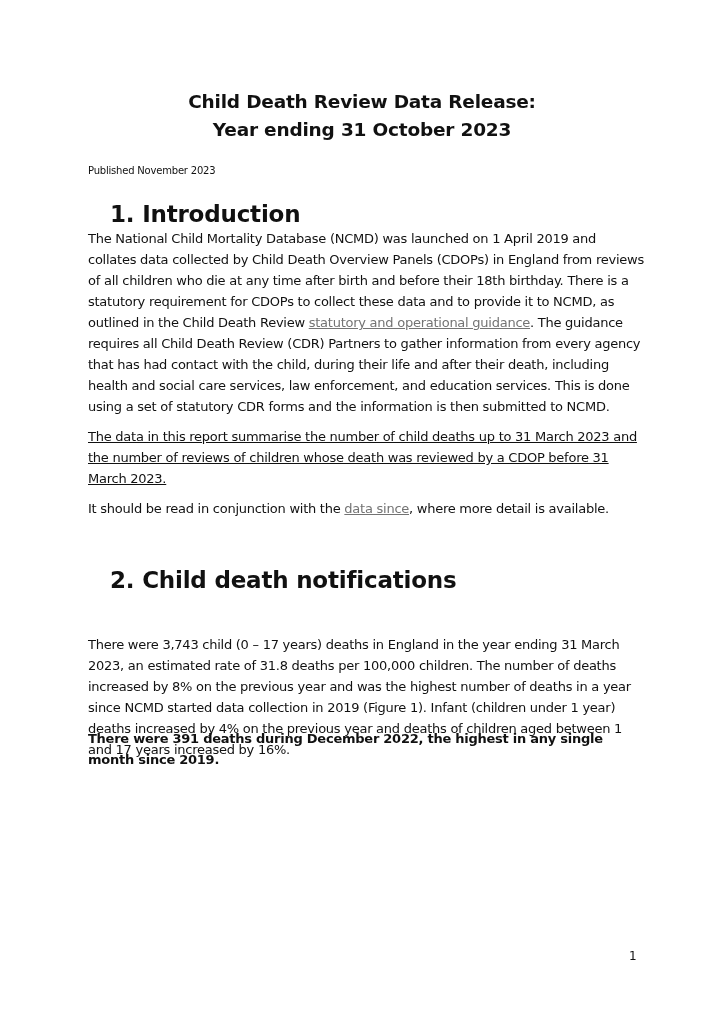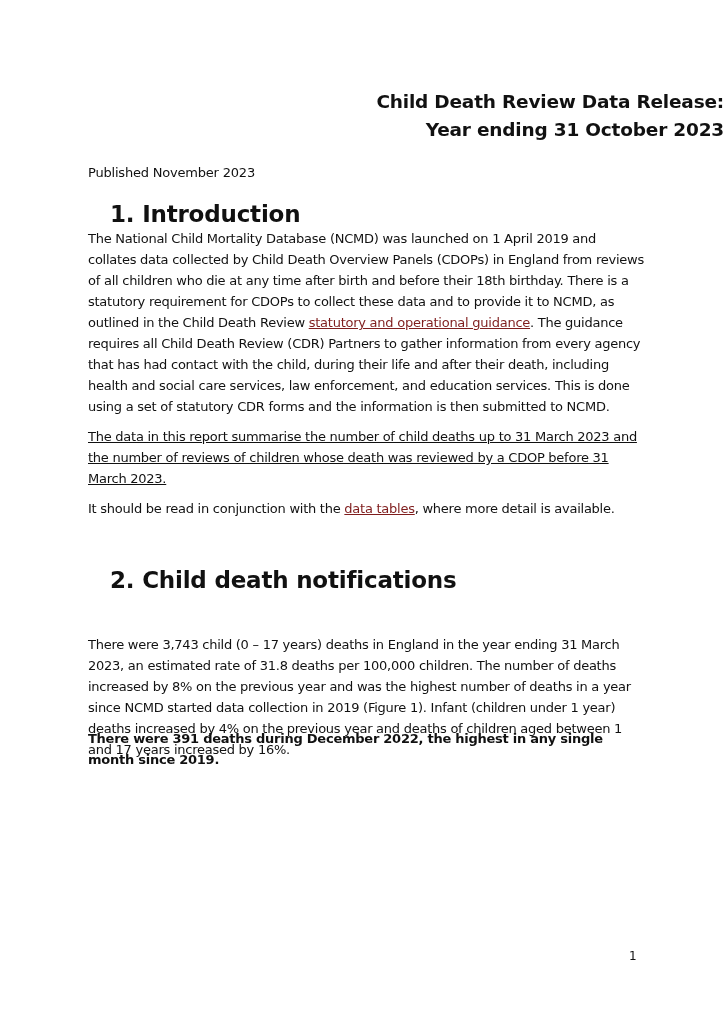--- a/index.html
+++ b/index.html
@@ -1,51 +1,51 @@
 <!DOCTYPE html>
 <html><head>
 <meta charset="utf-8">
 <style>
   html, body { margin: 0; padding: 0; background: #ffffff; }
   body { width: 724px; height: 1024px; position: relative; overflow: hidden;
          font-family: "DejaVu Sans", sans-serif; color: #111111; }
-  .title { position: absolute; left: 0; width: 724px; text-align: right;
+  .title { position: absolute; left: 0; width: 724px; text-align: center;
            font-weight: bold; font-size: 18.5px; letter-spacing: -0.2px; }
   .t1 { top: 91px; }
   .t2 { top: 119px; }
-  .published { position: absolute; left: 88px; top: 165px; font-size: 13px; letter-spacing: -0.2px; }
+  .published { position: absolute; left: 88px; top: 165px; font-size: 10px; letter-spacing: -0.2px; }
   .h { position: absolute; left: 110px; font-weight: bold; font-size: 23px; letter-spacing: -0.2px; }
   .h1 { top: 201px; }
   .h2 { top: 567px; }
   .para { position: absolute; left: 88px; width: 560px; font-size: 13px; line-height: 21px;
           letter-spacing: -0.25px; margin: 0; }
   .p1 { top: 228px; }
   .p2 { top: 426px; text-decoration: underline; }
   .p3 { top: 498px; }
   .p4 { top: 594px; margin-top: 40px; }
   .p5 { top: 728px; font-weight: bold; }
-  a.link { color: #7f1d1d; }
+  a.link { color: #737373; }
   .pagenum { position: absolute; left: 629px; top: 949px; font-size: 12px; }
 </style>
 </head>
 <body>
 
 <div>
   <div class="title t1">Child Death Review Data Release:</div>
   <div class="title t2">Year ending 31 October 2023</div>
 
   <div class="published">Published November 2023</div>
 
   <div class="h h1">1. Introduction</div>
 
   <p class="para p1"><span>The National Child Mortality Database (NCMD) was launched on 1 April 2019 and collates data collected by Child Death Overview Panels (CDOPs) in England from reviews of all children who die at any time after birth and before their 18th birthday. There is a statutory requirement for CDOPs to collect these data and to provide it to NCMD, as outlined in the Child Death Review </span><a class="link" href="#">statutory and operational guidance</a><span>. The guidance requires all Child Death Review (CDR) Partners to gather information from every agency that has had contact with the child, during their life and after their death, including health and social care services, law enforcement, and education services. This is done using a set of statutory CDR forms and the information is then submitted to NCMD.</span></p>
 
   <p class="para p2">The data in this report summarise the number of child deaths up to 31 March 2023 and the number of reviews of children whose death was reviewed by a CDOP before 31 March 2023.</p>
 
-  <p class="para p3"><span>It should be read in conjunction with the </span><a class="link" href="#">data tables</a><span>, where more detail is available.</span></p>
+  <p class="para p3"><span>It should be read in conjunction with the </span><a class="link" href="#">data since</a><span>, where more detail is available.</span></p>
 
   <div class="h h2">2. Child death notifications</div>
 
   <p class="para p4">There were 3,743 child (0 – 17 years) deaths in England in the year ending 31 March 2023, an estimated rate of 31.8 deaths per 100,000 children. The number of deaths increased by 8% on the previous year and was the highest number of deaths in a year since NCMD started data collection in 2019 (Figure 1). Infant (children under 1 year) deaths increased by 4% on the previous year and deaths of children aged between 1 and 17 years increased by 16%.</p>
 
   <p class="para p5">There were 391 deaths during December 2022, the highest in any single month since 2019.</p>
 
   <div class="pagenum">1</div>
 </div>
 

